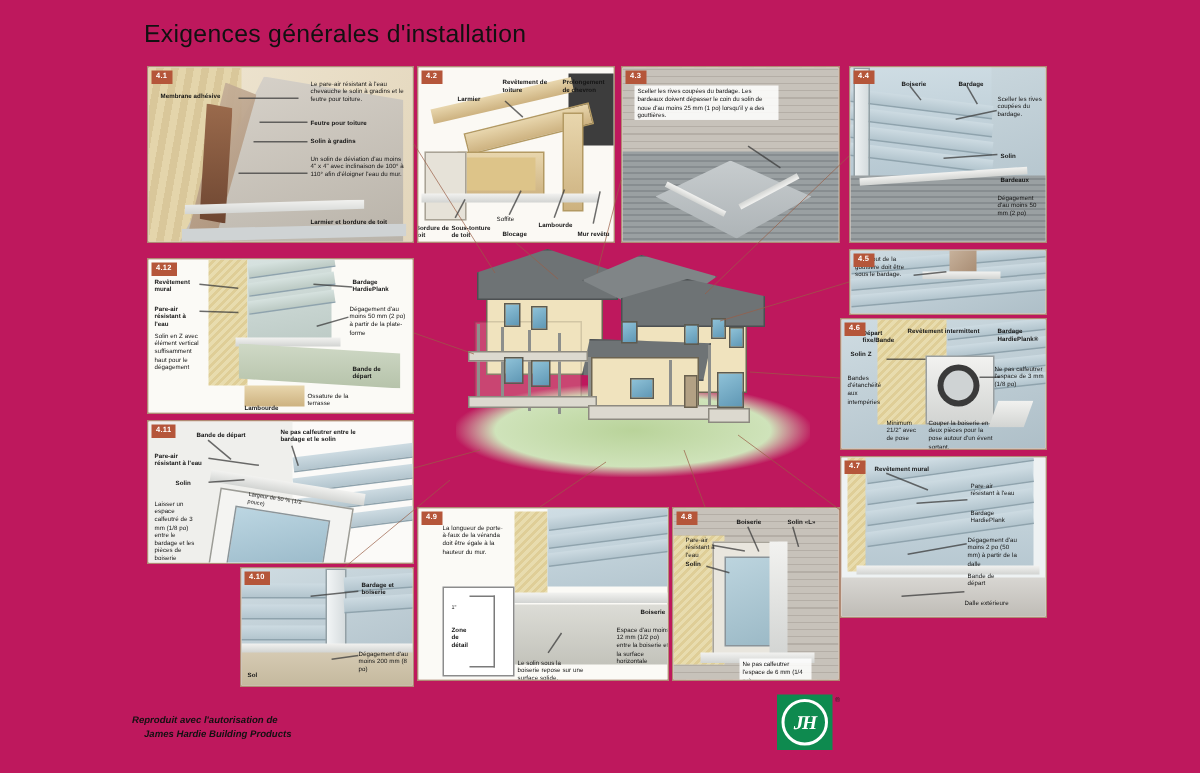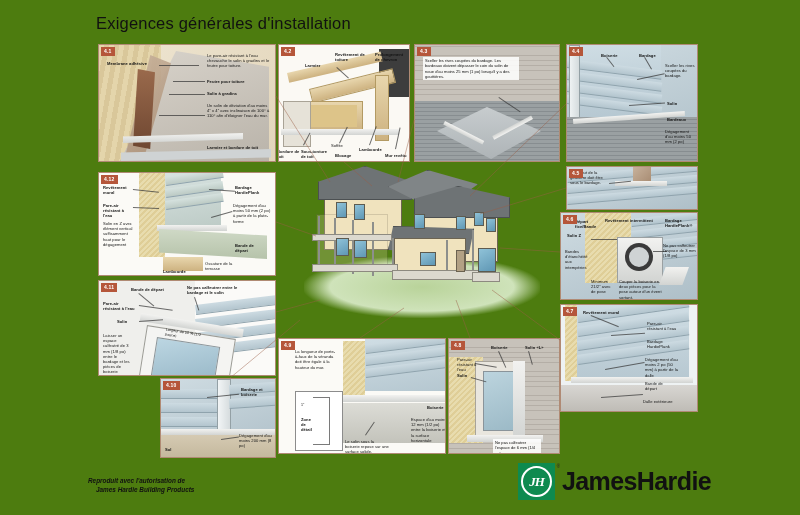--- a/index.html
+++ b/index.html
@@ -1,18 +1,18 @@
 <!DOCTYPE html>
 <html><head>
 <meta charset="utf-8">
 <style>
   html,body{margin:0;padding:0;background:#ffffff;}
   body{width:800px;height:515px;overflow:hidden;
        font-family:"Liberation Sans",sans-serif;color:#1a1a1a;}
-  .page{position:relative;width:800px;height:515px;background:#4d7c0f;}
+  .page{position:relative;width:800px;height:515px;background:#be185d;}
 
   .title{position:absolute;left:96px;top:14px;font-size:16.5px;
          letter-spacing:.2px;color:#111;font-weight:400;}
 
   
   .panel{position:absolute;border:1px solid #b08a74;background:#fdfcfa;
          box-sizing:border-box;overflow:hidden;}
   .badge{position:absolute;left:2px;top:2px;background:#b5563a;color:#fff;
          font-size:5px;line-height:7px;padding:1px 3px;z-index:9;
          font-weight:700;letter-spacing:.2px;}
@@ -394,16 +394,15 @@
     <div style="padding-left:8px;">James Hardie Building Products</div>
   </div>
 
   <div class="logo">
     <div class="mark">
       <div class="ring">
           <span class="jh">JH</span>
         </div>
       <span class="reg">®</span>
     </div>
-    <div class="word">JamesHardie</div>
   </div>
 
 </div>
 
 </body></html>

